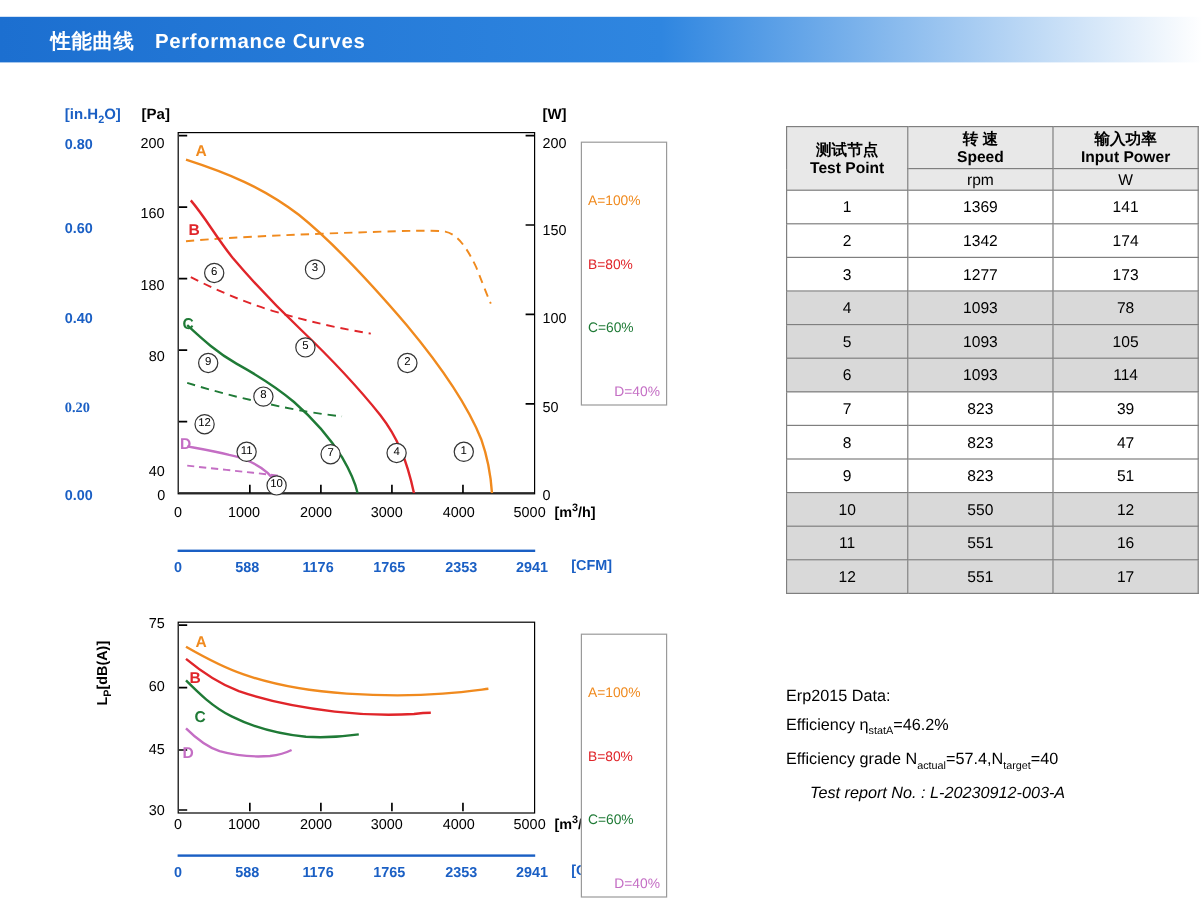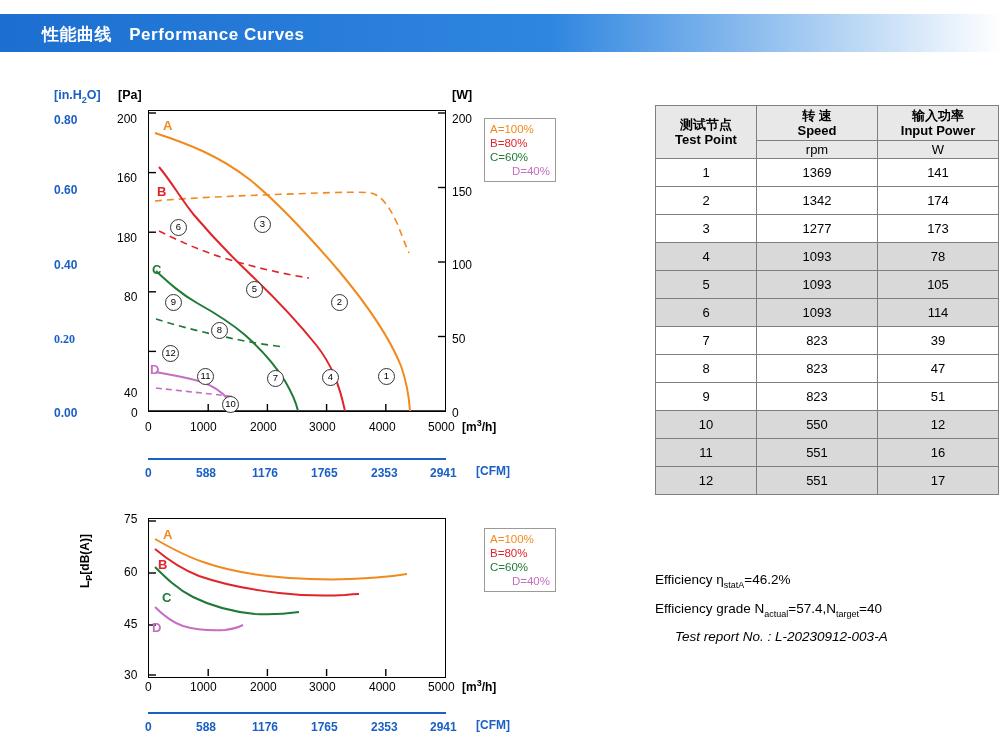--- a/index.html
+++ b/index.html
@@ -9,21 +9,21 @@
   .header{position:absolute;left:0;top:14px;width:1002px;height:38px;
     background:linear-gradient(to right,#1c6fd0 0%,#2f86e0 55%,#ffffff 100%);}
   .header .ttl{position:absolute;left:42px;top:9px;color:#fff;font-size:17px;font-weight:bold;letter-spacing:.5px;}
   .header .ttl .en{margin-left:12px;}
 
   
   .lbl{position:absolute;white-space:nowrap;}
   .axis-num{font-size:12px;color:#000;}
   .blue{color:#1a5fc4;font-weight:bold;}
   .legbox{position:absolute;border:1px solid #9a9a9a;background:#fff;font-size:11.5px;line-height:14px;padding:3px 5px;}
-  .legbox div{white-space:nowrap;}
+  .legbox div{white-space:nowrap;margin-top:39px;}
   .o{color:#f08a1e;} .r{color:#e0252a;} .g{color:#1f7a36;} .m{color:#c46ec4;text-align:right;}
 
   
   #chart1{position:absolute;left:148px;top:110px;width:298px;height:302px;
           border-left:1.6px solid #000;border-bottom:1.6px solid #000;
           border-right:1.6px solid #000;border-top:1.6px solid #000;box-sizing:border-box;}
   #chart1 svg{position:absolute;left:0;top:0;}
 
   
 
@@ -304,20 +304,21 @@
       </tr>
     <tr class="shade">
         <td>12</td>
         <td>551</td>
         <td>17</td>
       </tr>
   </tbody>
 </table>
 
 <div class="erp">
+  <div>Erp2015  Data:</div>
   <div>
     <span>Efficiency η</span><sub>statA</sub><span>=46.2%</span>
   </div>
   <div>
     <span>Efficiency grade  N</span><sub>actual</sub><span>=57.4,N</span><sub>target</sub><span>=40</span>
   </div>
   <div class="it">Test report No. : L-20230912-003-A</div>
 </div>
 
 </body></html>

